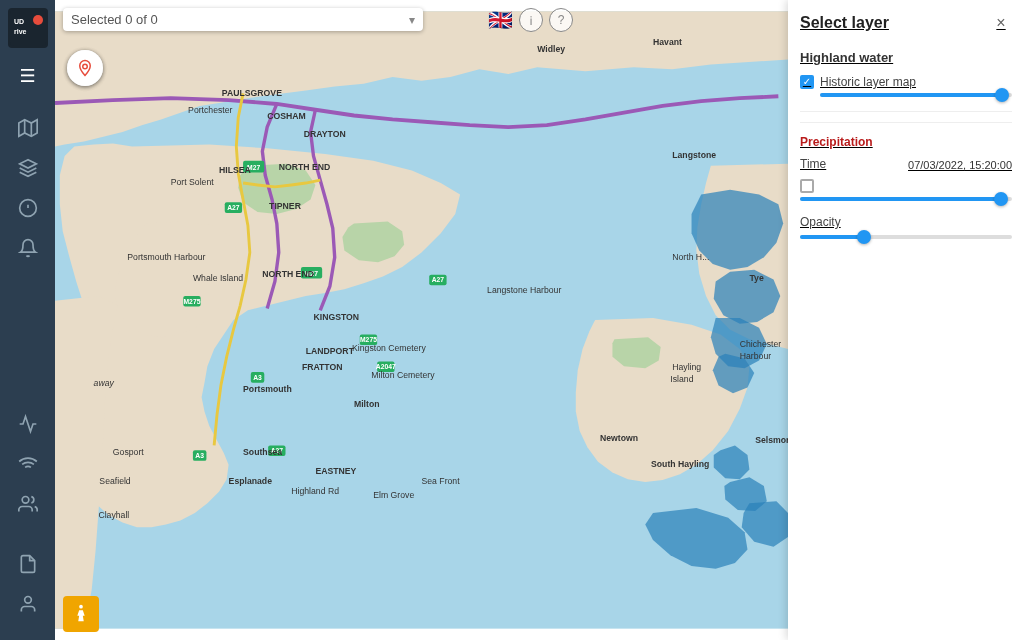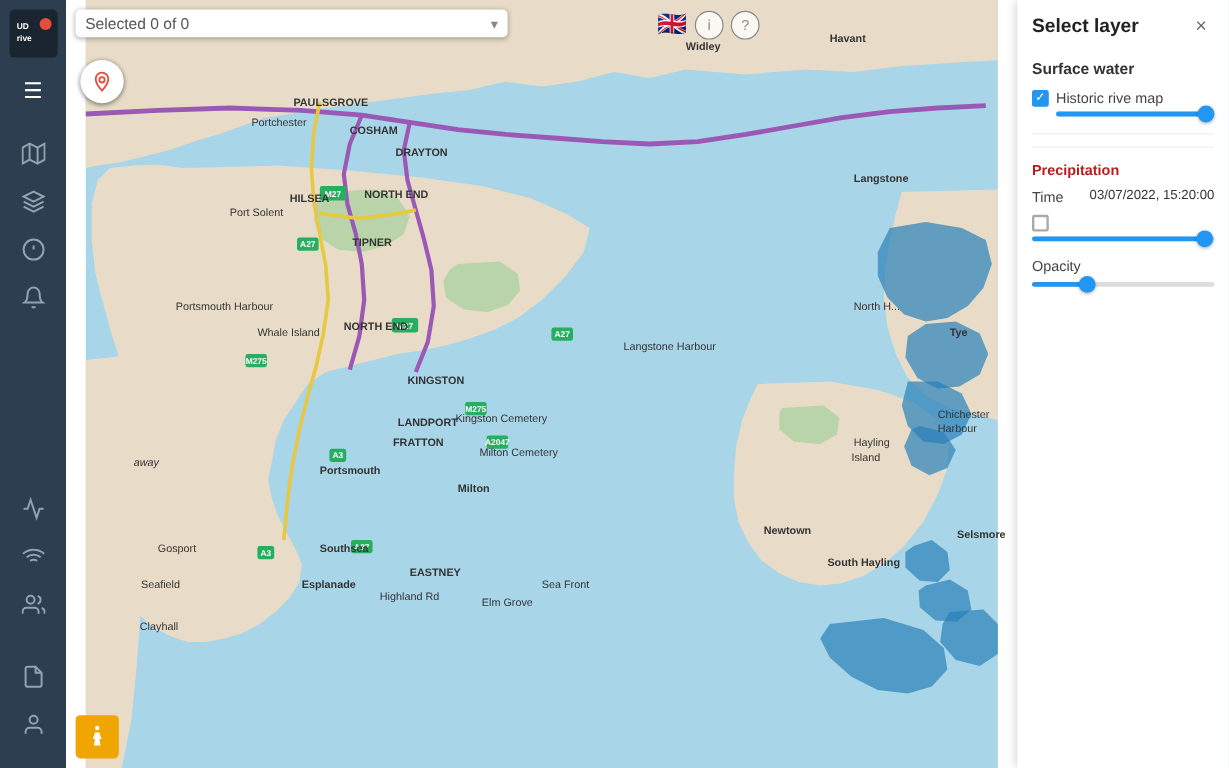--- a/index.html
+++ b/index.html
@@ -117,28 +117,29 @@
       align-items: center;
       justify-content: center;
       color: #888;
       font-size: 12px;
       cursor: pointer;
       background: rgba(255,255,255,0.8);
     }
 
     
     .right-panel {
-      width: 176px;
+      width: 236px;
       height: 640px;
       background: white;
       flex-shrink: 0;
       position: relative;
       box-shadow: -2px 0 8px rgba(0,0,0,0.15);
       overflow-y: auto;
       padding: 12px;
+      text-decoration: underline;
     }
     .panel-header {
       display: flex;
       justify-content: space-between;
       align-items: center;
       margin-bottom: 16px;
     }
     .panel-title {
       font-size: 16px;
       font-weight: 600;
@@ -203,21 +204,21 @@
     }
 
     
     .weather-section {
       border-top: 1px solid #eee;
       padding-top: 12px;
       margin-top: 4px;
     }
     .precip-row {
       display: flex;
-      align-items: flex-start;
+      align-items: flex-end;
       justify-content: space-between;
       margin-bottom: 8px;
     }
     .precip-label {
       font-size: 12px;
       color: #444;
     }
     .time-value {
       font-size: 11px;
       color: #333;
@@ -485,47 +486,47 @@
     </svg>
   </div>
 </div>
 
 <div class="right-panel">
   <div class="panel-header">
     <span class="panel-title">Select layer</span>
     <div class="close-btn">×</div>
   </div>
 
-  <div class="section-title">Surface water</div>
+  <div class="section-title">Highland water</div>
 
   <div class="layer-item">
     <div class="layer-row">
       <div class="custom-checkbox">
         <span class="checkmark">✓</span>
       </div>
-      <span class="layer-label">Historic rive map</span>
+      <span class="layer-label">Historic layer map</span>
     </div>
     <div style="padding-left:20px;">
       <div class="slider-track">
         <div class="slider-fill" style="width:95%;"></div>
         <div class="slider-thumb" style="left:calc(95% - 7px);"></div>
       </div>
     </div>
   </div>
 
 
   <div class="divider"></div>
 
   <div class="weather-section">
 
     <div style="font-size:12px; font-weight:600; color:#b91c1c; margin-bottom:8px;">Precipitation</div>
 
     <div class="precip-row">
       <span class="precip-label">Time</span>
-      <span class="time-value">03/07/2022, 15:20:00</span>
+      <span class="time-value">07/03/2022, 15:20:00</span>
     </div>
 
     <div class="layer-row">
       <div class="custom-checkbox unchecked">
       </div>
     </div>
 
     <div style="padding-left:0px; margin-top:4px;">
       <div class="slider-track">
         <div class="slider-fill" style="width:95%;"></div>

